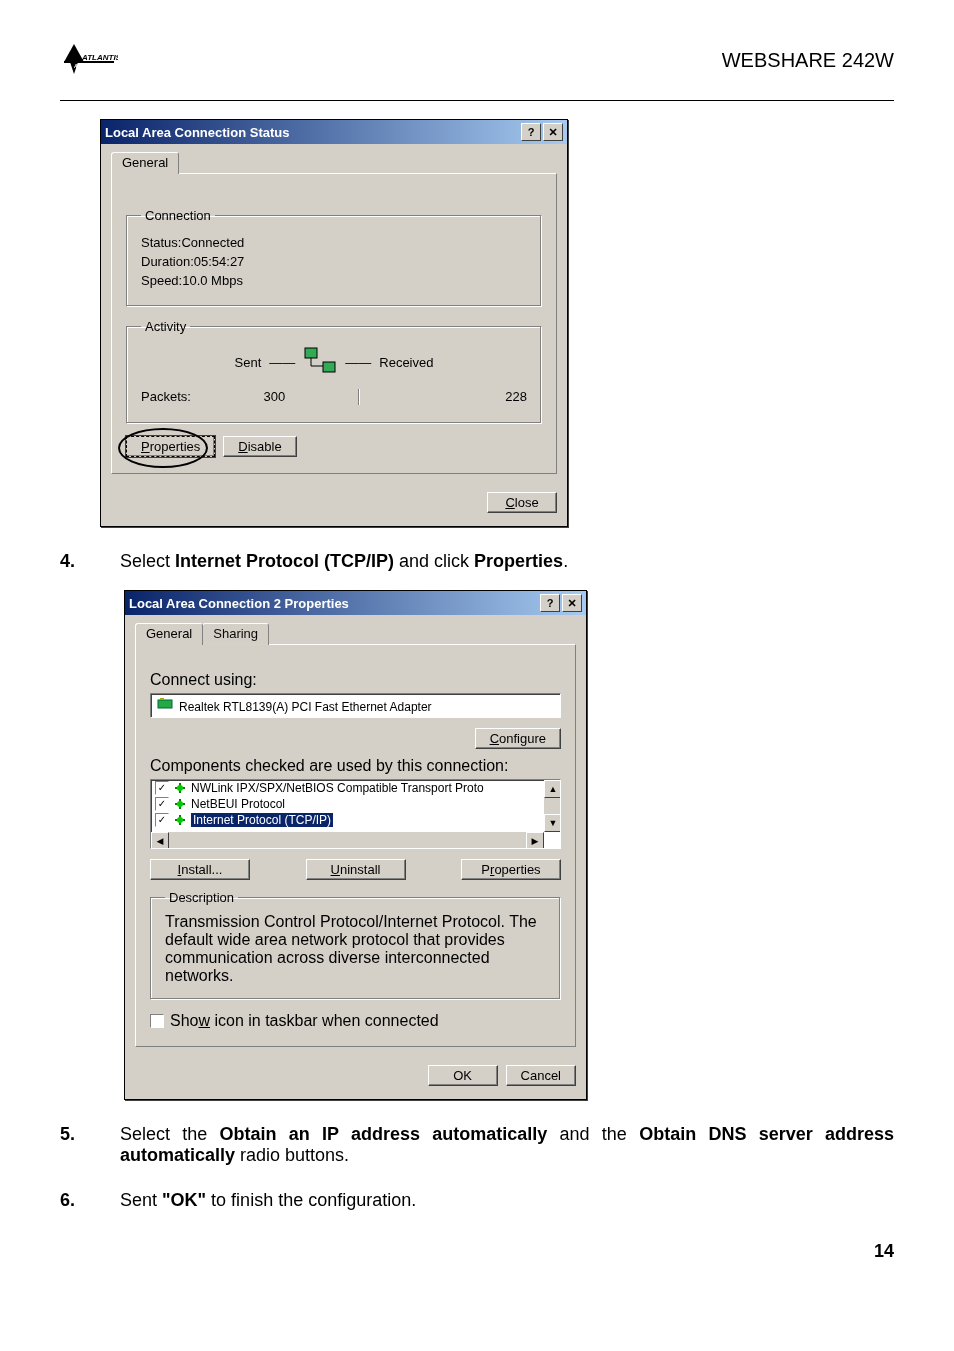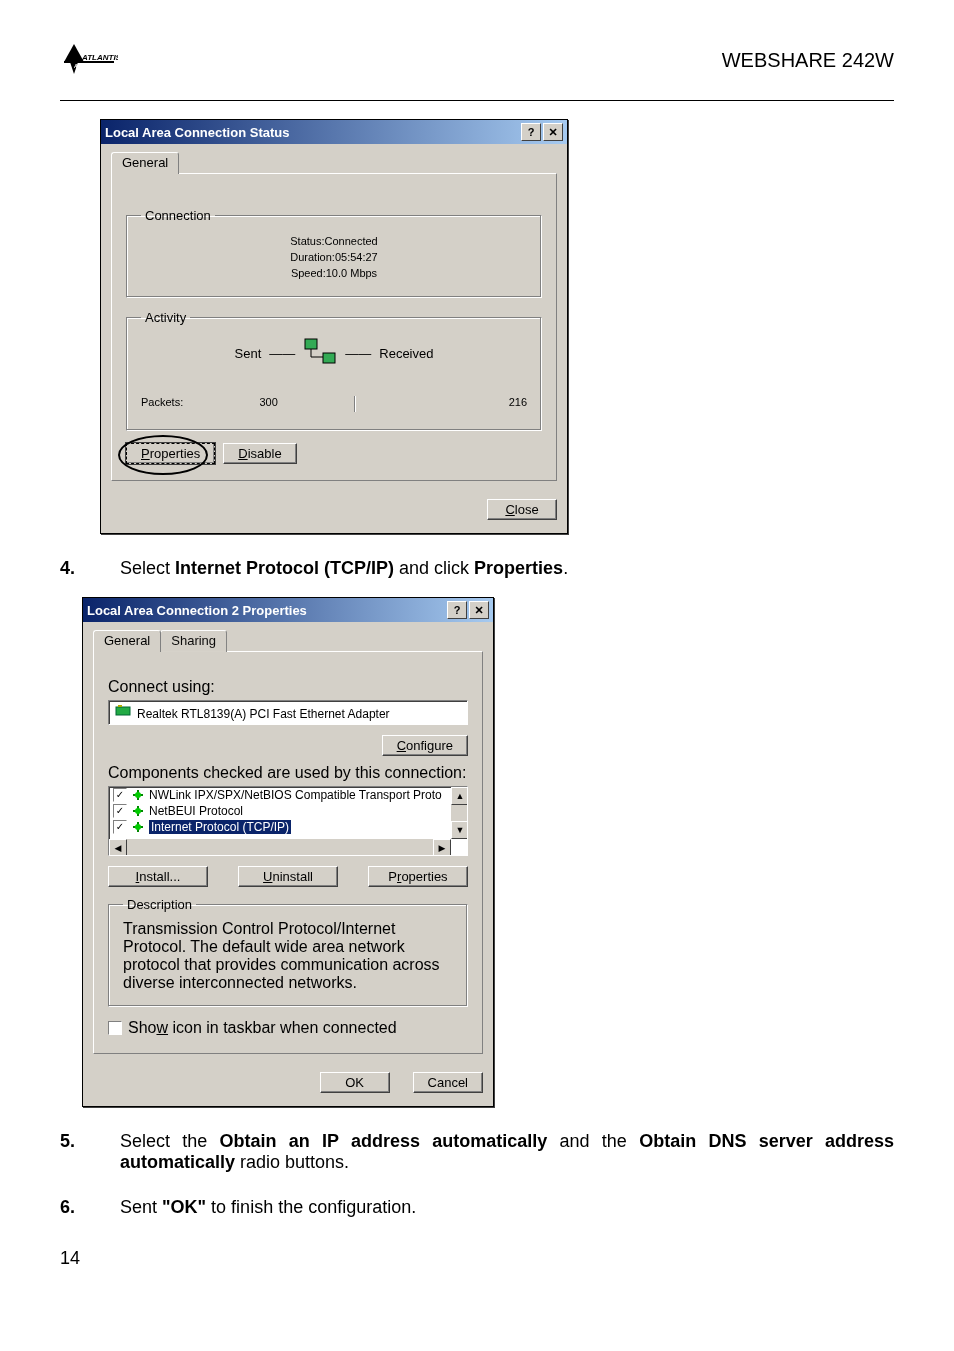--- a/index.html
+++ b/index.html
@@ -120,23 +120,23 @@
     box-shadow: inset -1px -1px 0 #808080, inset 1px 1px 0 #fff;
     padding: 8px 14px 14px 14px;
     margin: 8px 0 12px 0;
   }
   fieldset.win legend {
     padding: 0 4px;
     font-size: 13px;
   }
   .row {
     display: flex;
-    justify-content: center;
+    justify-content: flex-start;
     margin: 4px 0;
-    font-size: 11px;
+    font-size: 13px;
   }
   .activity-row {
     display: flex;
     align-items: center;
     justify-content: space-between;
     margin: 4px 0;
   }
   .activity-center {
     display: flex;
     align-items: center;
@@ -254,23 +254,24 @@
   .instr-row {
     display: flex;
     gap: 30px;
   }
   .instr-num {
     width: 30px;
     font-weight: bold;
     flex-shrink: 0;
   }
   .page-num {
-    text-align: left;
+    text-align: right;
     font-size: 18px;
     margin-top: 30px;
+    font-weight: bold;
   }
   .nic-icon svg { width:16px; height:14px; }
 </style>
 </head>
 <body>
 
 <div class="page">
 
   <div class="header-row">
     <div class="logo">
@@ -328,25 +329,25 @@
                     <rect x="2" y="2" width="12" height="10" fill="#3a5" stroke="#000"></rect>
                     <rect x="20" y="16" width="12" height="10" fill="#3a5" stroke="#000"></rect>
                     <path d="M8 12 L8 20 L20 20" stroke="#000" fill="none"></path>
                   </svg>
                 </span>
                 <span>——</span>
                 <span>Received</span>
               </div>
               <span></span>
             </div>
-            <div class="row" style="margin-top:26px;">
+            <div class="row" style="margin-top:10px;">
               <span>Packets:</span>
               <span style="flex:1;text-align:center;">300</span>
               <div class="divider-v"></div>
-              <span style="flex:1;text-align:right;">216</span>
+              <span style="flex:1;text-align:right;">228</span>
             </div>
           </fieldset>
 
           <div class="btn-row" style="margin-top:8px; position:relative;">
             <button class="btn" style="border:1px dashed #000; outline:1px solid #404040;"><span><u>P</u><span title="Properties">roperties</span></span></button>
             <button class="btn"><u>D</u>isable</button>
             <div class="ellipse-callout" style="left:-8px; top:-8px; width:86px; height:36px;"></div>
           </div>
         </div>
       </div>
@@ -356,21 +357,21 @@
     </div>
   </div>
 
   <div class="instr instr-row">
     <div class="instr-num">4.</div>
     <div>
       <span>Select </span><b>Internet Protocol (TCP/IP)</b><span> and click </span><b>Properties</b><span>.</span>
     </div>
   </div>
 
-  <div style="margin-left:22px; width:412px;">
+  <div style="margin-left:64px; width:463px;">
     <div class="win-dialog">
       <div class="win-titlebar">
         <span>Local Area Connection 2 Properties</span>
         <div class="win-titlebar-buttons">
           <div class="win-btn-sm">?</div>
           <div class="win-btn-sm">✕</div>
         </div>
       </div>
       <div class="win-body">
         <div class="tab-strip">
@@ -438,21 +439,21 @@
             <legend>Description</legend>
             <div class="small-text">Transmission Control Protocol/Internet Protocol. The default wide area network protocol that provides communication across diverse interconnected networks.</div>
           </fieldset>
 
           <div style="display:flex; align-items:center; gap:6px; margin-top:8px;">
             <span class="chk" style="background:#fff;"></span>
             <span class="small-text">Sho<u>w</u> icon in taskbar when connected</span>
           </div>
         </div>
       </div>
-      <div class="bottom-right" style="gap:23px;">
+      <div class="bottom-right" style="gap:8px;">
         <button class="btn">OK</button>
         <button class="btn">Cancel</button>
       </div>
     </div>
   </div>
 
   <div class="instr instr-row">
     <div class="instr-num">5.</div>
     <div style="text-align:justify;">
       <span>Select the </span><b>Obtain an IP address automatically</b><span> and the </span><b>Obtain DNS server address automatically</b><span> radio buttons.</span>

